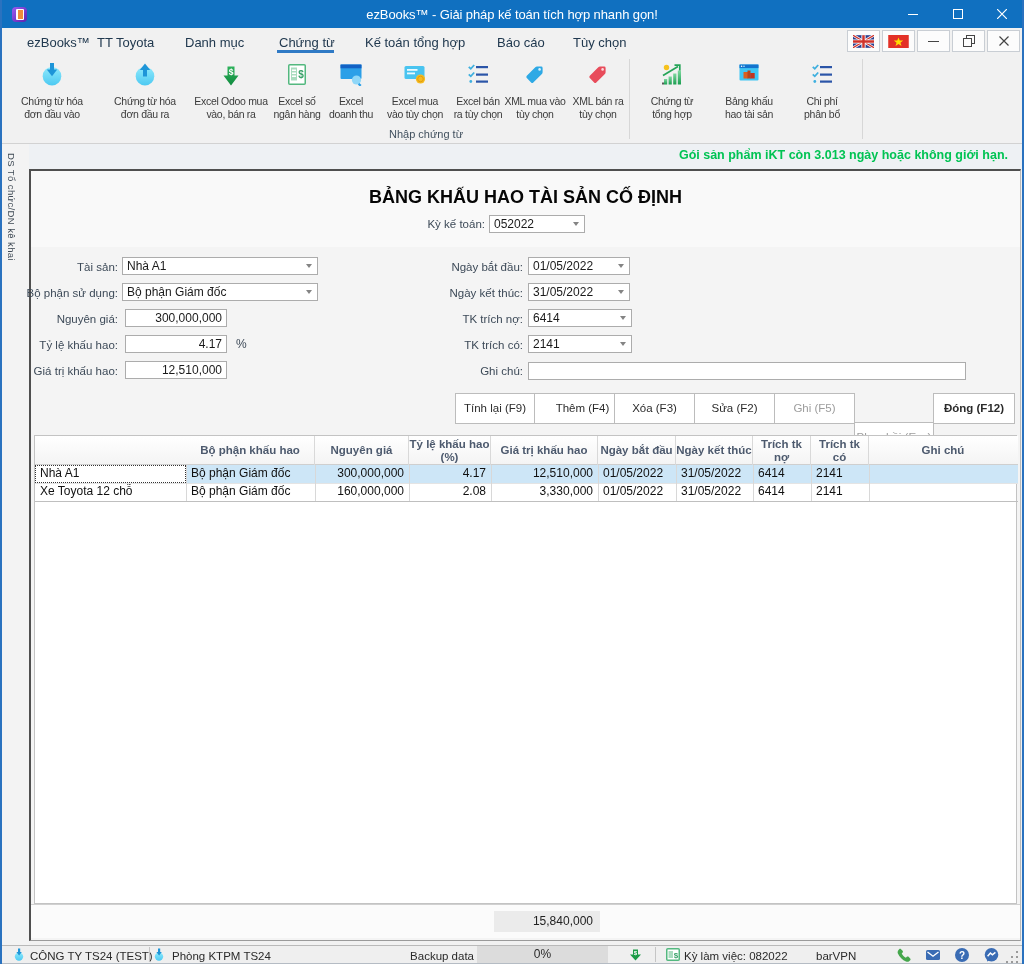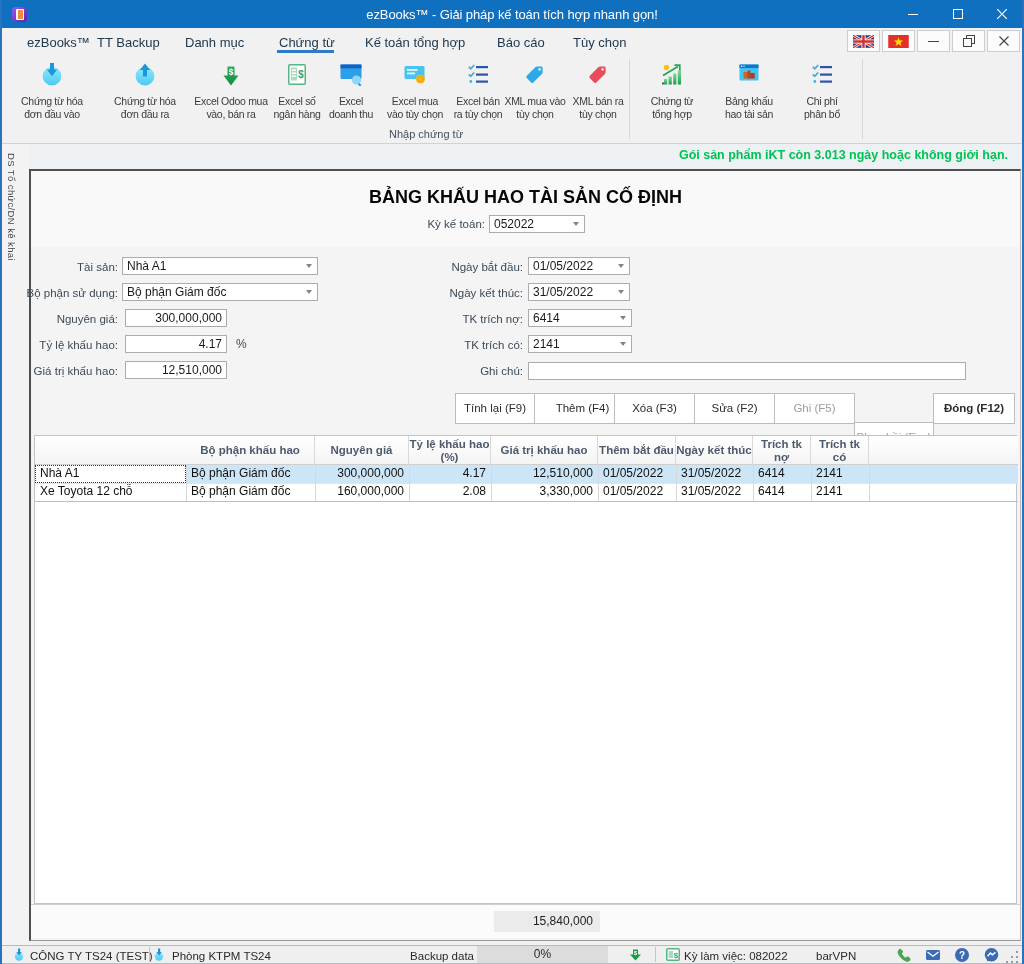--- a/index.html
+++ b/index.html
@@ -28,21 +28,21 @@
 <div class="a" style="left:18px;top:10px;width:5px;height:9px;background:#ef8b3a;"></div>
 <div class="a" style="left:0;top:7px;width:1024px;text-align:center;font-size:13px;letter-spacing:-0.1px;color:#ffffff;">ezBooks™ - Giải pháp kế toán tích hợp nhanh gọn!</div>
 <div class="a" style="left:908px;top:14px;width:10px;height:1px;background:#fff;"></div>
 <div class="a" style="left:953px;top:9px;width:10px;height:10px;border:1px solid #fff;"></div>
 <svg class="a" style="left:997px;top:9px;" width="10" height="10">
     <path d="M0 0 L10 10 M10 0 L0 10" stroke="#fff" stroke-width="1.2"></path>
   </svg>
 
 <div class="a" style="left:2px;top:28px;width:1020px;height:28px;background:#f1f1f1;"></div>
 <div class="mitem a" style="left:27px;top:35px;">ezBooks™</div>
-<div class="mitem a" style="left:97px;top:35px;">TT Backup</div>
+<div class="mitem a" style="left:97px;top:35px;">TT Toyota</div>
 <div class="mitem a" style="left:185px;top:35px;">Danh mục</div>
 <div class="mitem a" style="left:279px;top:35px;">Chứng từ</div>
 <div class="a" style="left:277px;top:50px;width:57px;height:3px;background:#2f7ac5;"></div>
 <div class="mitem a" style="left:365px;top:35px;">Kế toán tổng hợp</div>
 <div class="mitem a" style="left:497px;top:35px;">Báo cáo</div>
 <div class="mitem a" style="left:573px;top:35px;">Tùy chọn</div>
 
 <div class="wbtn" style="left:847px;">
 <svg width="21" height="13" viewBox="0 0 60 36">
  <rect width="60" height="36" fill="#2b3f8f"></rect>
@@ -271,24 +271,25 @@
 <div class="btn" style="left:854px;top:393px;width:80px;color:#9d9d9d;margin-top:29px;">Phục hồi (Esc)</div>
 <div class="btn" style="left:933px;top:393px;width:82px;font-weight:bold;">Đóng (F12)</div>
 
 <div class="a" id="grid" style="left:34px;top:435px;width:983px;height:469px;background:#fff;border:1px solid #c3c3c3;">
 
  <div class="a" style="left:0;top:0;width:983px;height:29px;background:linear-gradient(#ffffff,#f4f4f4);border-bottom:1px solid #cfcfcf;"></div>
  <div class="hc" style="left:151px;width:129px;">Bộ phận khấu hao</div>
  <div class="hc" style="left:280px;width:94px;">Nguyên giá</div>
  <div class="hc" style="left:374px;width:82px;">Tỷ lệ khấu hao<br>(%)</div>
  <div class="hc" style="left:456px;width:107px;">Giá trị khấu hao</div>
- <div class="hc" style="left:563px;width:78px;">Thêm bắt đầu</div>
+ <div class="hc" style="left:563px;width:78px;">Ngày bắt đầu</div>
  <div class="hc" style="left:641px;width:77px;">Ngày kết thúc</div>
  <div class="hc" style="left:718px;width:58px;">Trích tk<br>nợ</div>
  <div class="hc" style="left:776px;width:58px;">Trích tk<br>có</div>
+ <div class="hc" style="left:834px;width:148px;border-right:none;">Ghi chú</div>
 
  <div class="a" style="left:0;top:29px;width:983px;height:18px;background:#cde6f7;"></div>
  <div class="a" style="left:0;top:29px;width:151px;height:18px;background:#fff;border:1px dotted #333;"></div>
  <div class="cell" style="left:0;top:29px;width:151px;">Nhà A1</div>
  <div class="cell" style="left:151px;top:29px;width:129px;">Bộ phận Giám đốc</div>
  <div class="cell num" style="left:280px;top:29px;width:94px;">300,000,000</div>
  <div class="cell num" style="left:374px;top:29px;width:82px;">4.17</div>
  <div class="cell num" style="left:456px;top:29px;width:107px;">12,510,000</div>
  <div class="cell" style="left:563px;top:29px;width:78px;">01/05/2022</div>
  <div class="cell" style="left:641px;top:29px;width:77px;">31/05/2022</div>

